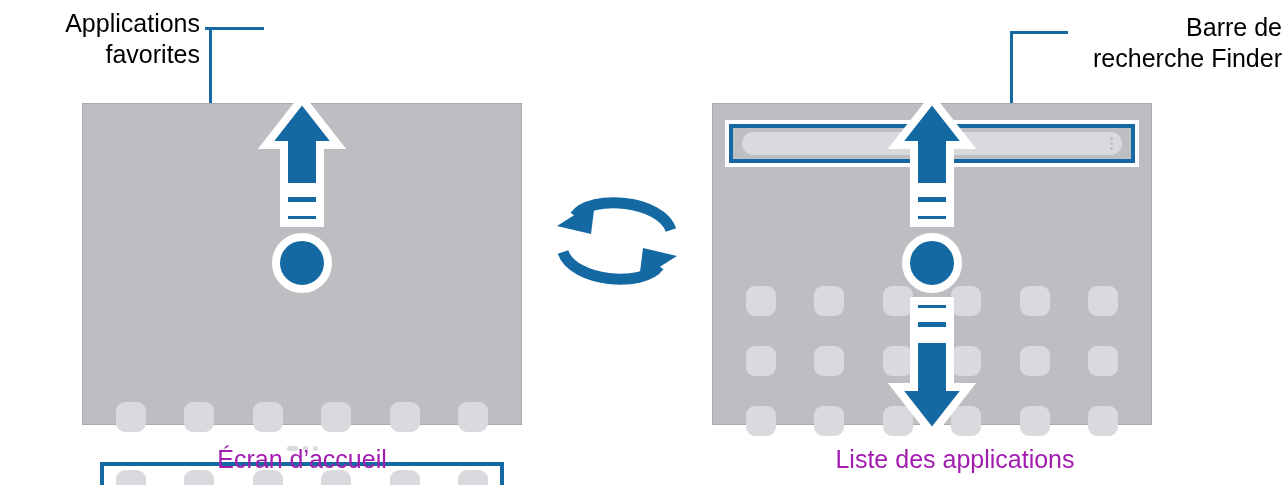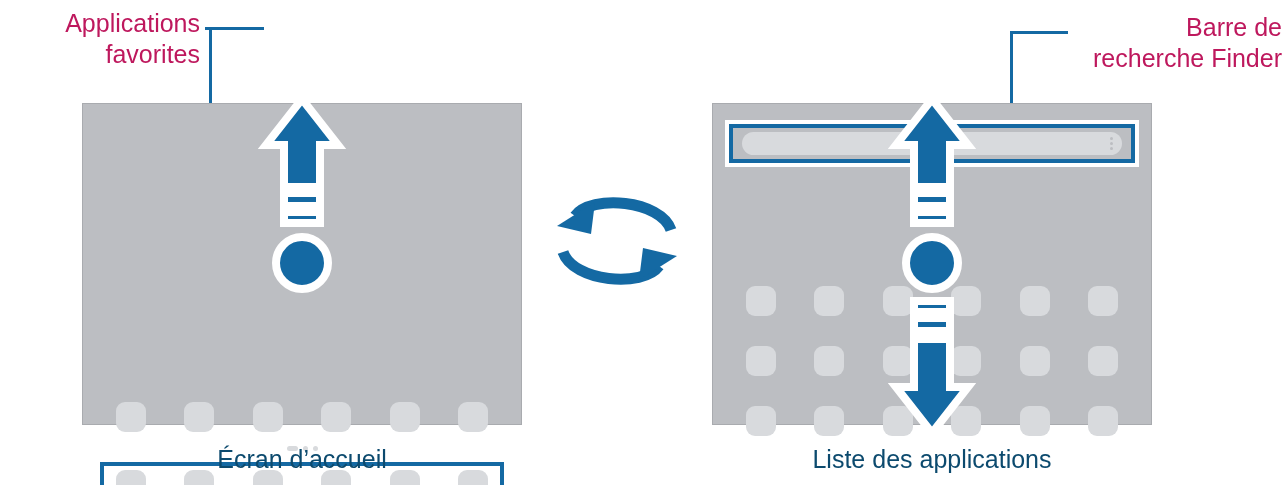--- a/index.html
+++ b/index.html
@@ -12,21 +12,21 @@
     height: 485px;
     position: relative;
     overflow: hidden;
     font-family: "Liberation Sans", sans-serif;
     -webkit-font-smoothing: antialiased;
   }
 
   
   .callout-label {
     position: absolute;
-    color: #be185d;
+    color: #000000;
     font-size: 25px;
     line-height: 31px;
     white-space: pre-line;
     font-family: "Liberation Sans", sans-serif;
   }
   #callout-left-label {
     left: 14px;
     top: 8px;
     text-align: right;
     width: 186px;
@@ -220,32 +220,32 @@
     left: 551px;
     top: 186px;
     width: 132px;
     height: 110px;
   }
 
   
   .caption {
     position: absolute;
     top: 444px;
-    color: #0c4a6e;
+    color: #a21caf;
     font-size: 25px;
     line-height: 30px;
     text-align: center;
     font-family: "Liberation Sans", sans-serif;
   }
   #caption-home {
     left: 82px;
     width: 440px;
   }
   #caption-apps {
-    left: 712px;
+    left: 735px;
     width: 440px;
   }
 </style>
 </head>
 <body>
 
 <div class="callout-label" id="callout-left-label">Applications
 favorites</div>
 
 <div class="callout-label" id="callout-right-label">Barre de

